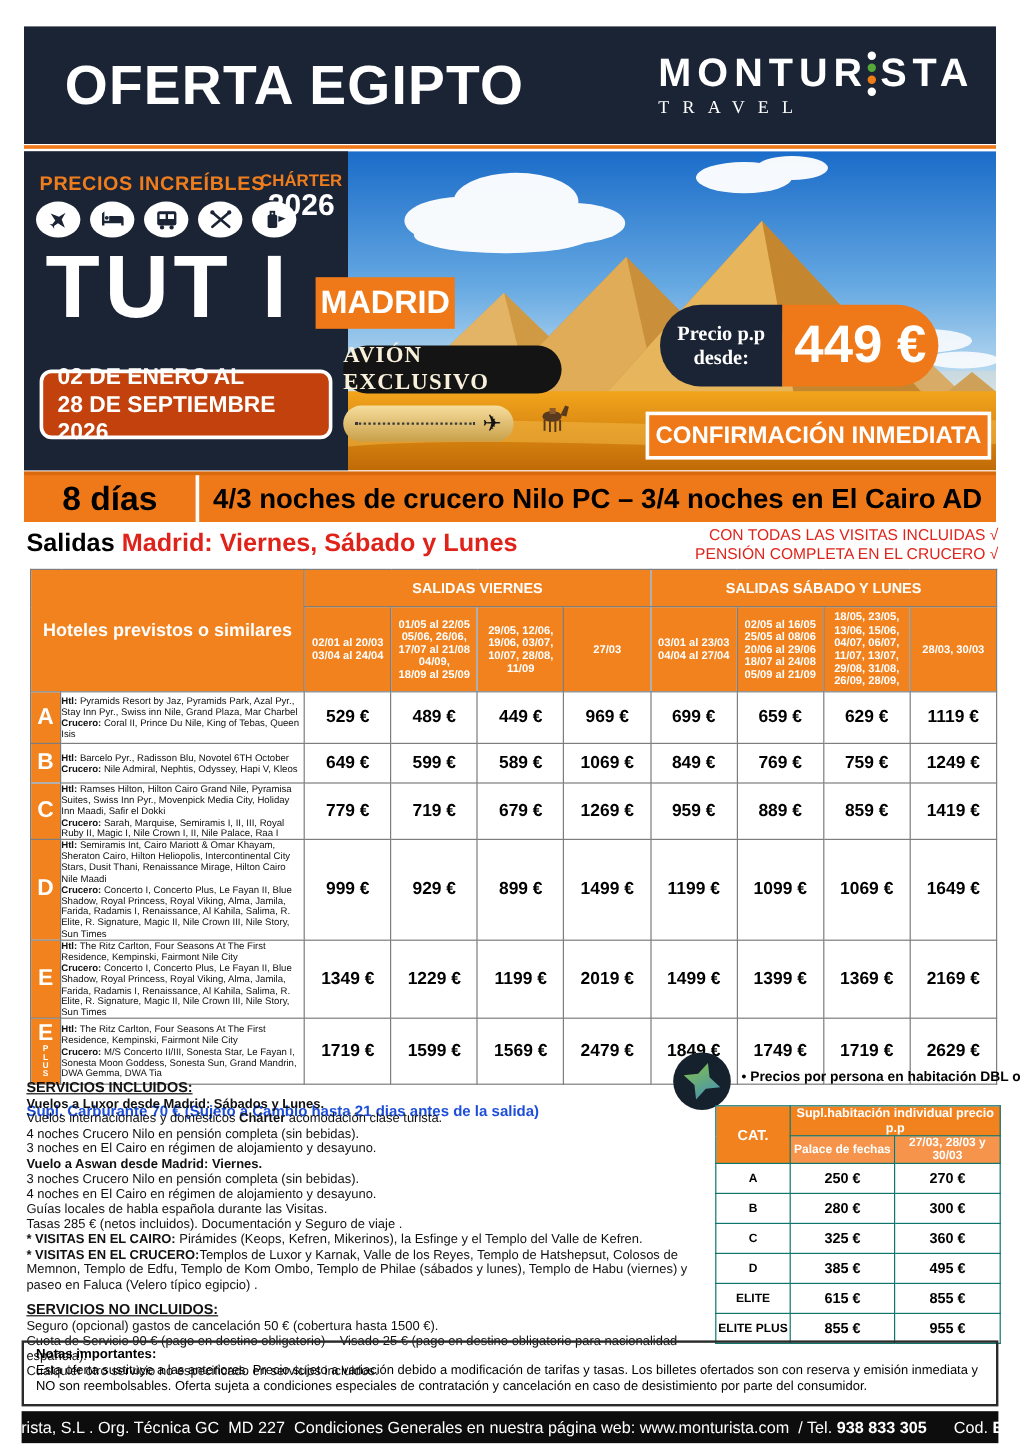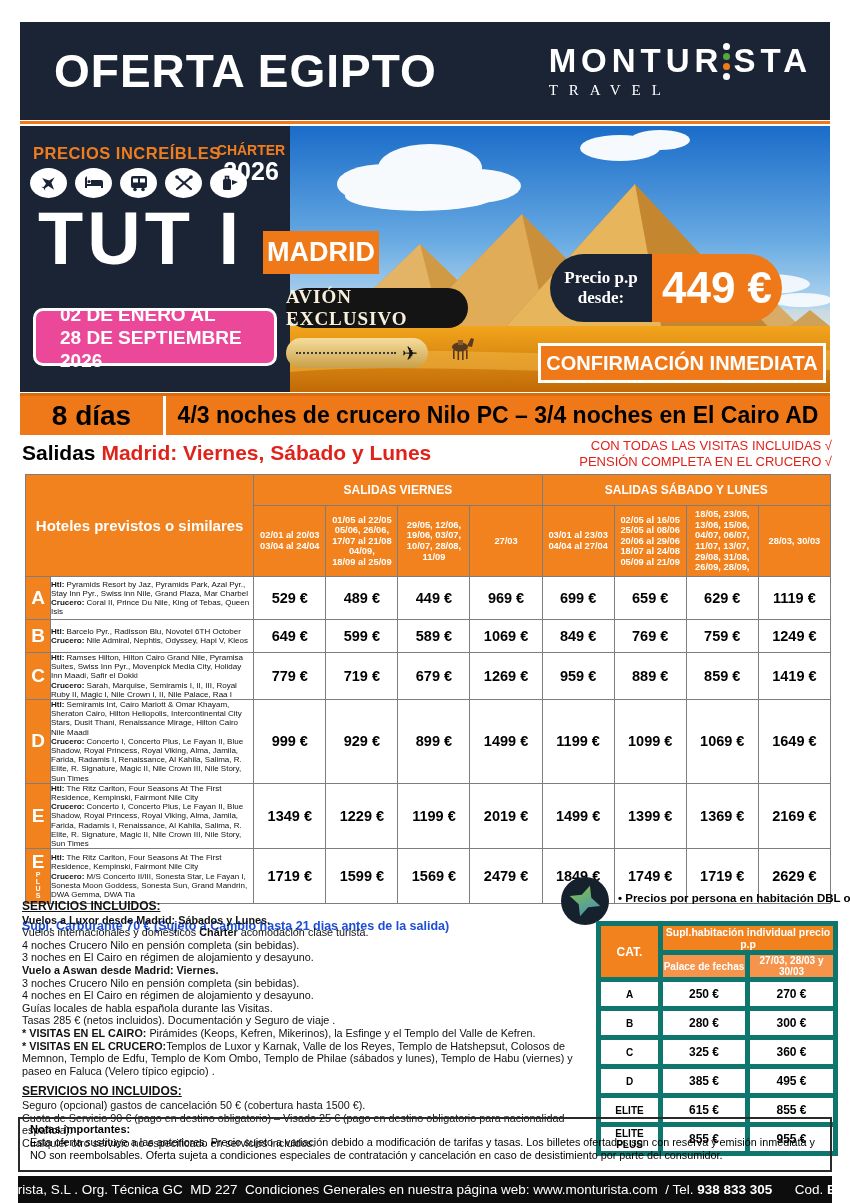--- a/index.html
+++ b/index.html
@@ -26,23 +26,23 @@
   .hero-photo{position:absolute;left:270px;top:0;width:540px;height:266px;}
   .precios{position:absolute;left:13px;top:18px;color:#ef7d1d;font-size:16.5px;font-weight:800;letter-spacing:.5px;}
   .charter{position:absolute;left:196px;top:16px;width:70px;text-align:center;}
   .charter .c1{color:#ef7d1d;font-size:14px;font-weight:800;}
   .charter .c2{color:#fff;font-size:25px;font-weight:800;line-height:26px;}
   .icon-row{position:absolute;left:10px;top:42px;display:flex;gap:8px;}
   .icon-oval{width:37px;height:30px;border-radius:50%;background:#fff;display:flex;
              align-items:center;justify-content:center;}
   .icon-oval svg{display:block;}
   .tut{position:absolute;left:18px;top:70px;color:#fff;font-size:74px;font-weight:800;letter-spacing:4px;}
-  .datebox{position:absolute;left:13px;top:182px;width:244px;height:58px;background:#ec4899;
+  .datebox{position:absolute;left:13px;top:182px;width:244px;height:58px;background:#c2410c;
            border:3px solid #fff;border-radius:10px;box-sizing:border-box;
-           display:flex;flex-direction:column;justify-content:center;padding-left:24px;}
+           display:flex;flex-direction:column;justify-content:center;padding-left:12px;}
   .datebox div{color:#fff;font-weight:800;font-size:19px;line-height:23px;}
   .madrid{position:absolute;left:243px;top:105px;width:116px;height:43px;background:#ef7918;
           color:#fff;font-size:27px;font-weight:800;display:flex;align-items:center;justify-content:center;}
   .gold-pill{position:absolute;left:266px;top:212px;width:142px;height:30px;border-radius:15px;
              background:linear-gradient(#f6dd9c,#c9a04a);display:flex;align-items:center;padding:0 10px;box-sizing:border-box;}
   .gold-line{flex:1;border-top:2px dotted #3a3a3a;margin-right:6px;}
   .gold-plane{font-size:19px;color:#111;line-height:1;}
   .avion{position:absolute;left:266px;top:162px;width:182px;height:40px;border-radius:20px;background:#141414;
          display:flex;align-items:center;justify-content:center;color:#f8f0da;
          font-family:"Liberation Serif",serif;font-weight:bold;font-size:19px;letter-spacing:1px;}
@@ -88,21 +88,21 @@
   .services{position:absolute;left:22px;top:900px;width:552px;font-size:10.8px;line-height:12.6px;color:#111;}
   .services h3{margin:0 0 1px 0;font-size:12px;text-decoration:underline;}
   .services .gap{height:8px;}
   .svc-line b{font-weight:800;}
 
   .logo-badge{position:absolute;left:560px;top:876px;width:50px;height:50px;}
   .dbl-note{position:absolute;left:618px;top:892px;font-size:11.5px;font-weight:800;white-space:nowrap;}
 
   
   .cat-table{position:absolute;left:596px;top:921px;width:237px;border-collapse:collapse;table-layout:fixed;}
-  .cat-table th,.cat-table td{border:5px solid #0f766e;padding:0;text-align:center;vertical-align:middle;}
+  .cat-table th,.cat-table td{border:1px solid #0f766e;padding:0;text-align:center;vertical-align:middle;}
   .cat-th{background:#f1821e;color:#fff;font-weight:800;font-size:12px;}
   .cat-span{background:#f1821e;color:#fff;font-weight:800;font-size:10.5px;height:14px;}
   .cat-subth{background:#f5944a;color:#fff;font-weight:800;font-size:10px;height:15px;}
   .cat-table td{height:24px;background:#fff;}
   .cat-name{font-size:10px;font-weight:800;}
   .cat-val{font-size:12px;font-weight:800;}
 
   
   .notas{position:absolute;left:18px;top:1117px;width:814px;height:55px;border:2px solid #2a2a2a;
          box-sizing:border-box;padding:4px 10px;font-size:10.8px;line-height:13px;}

